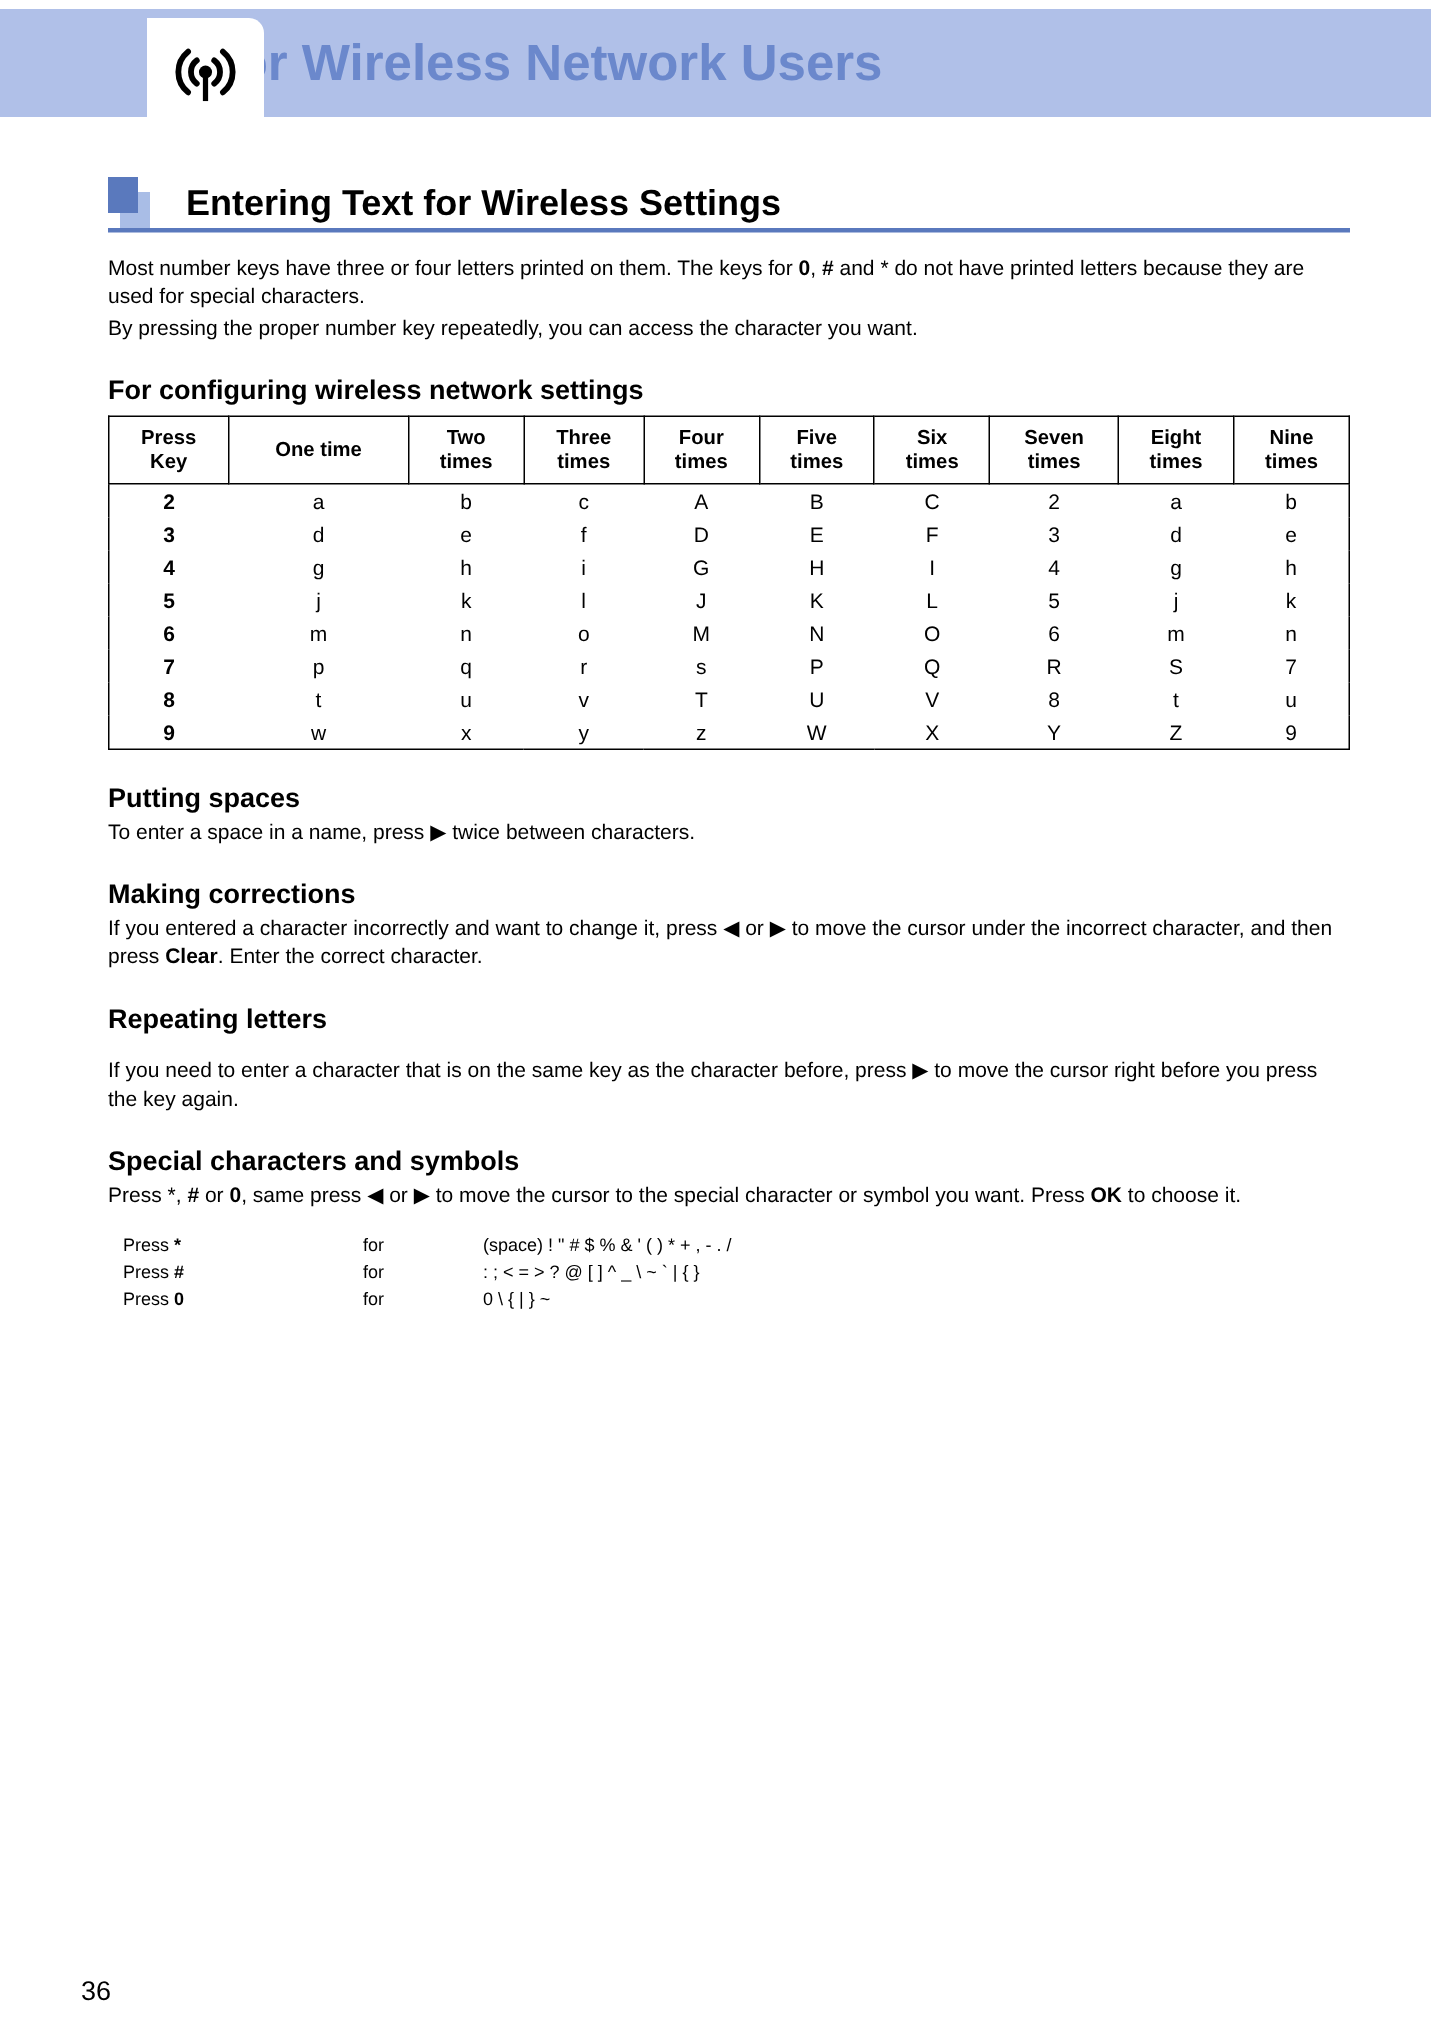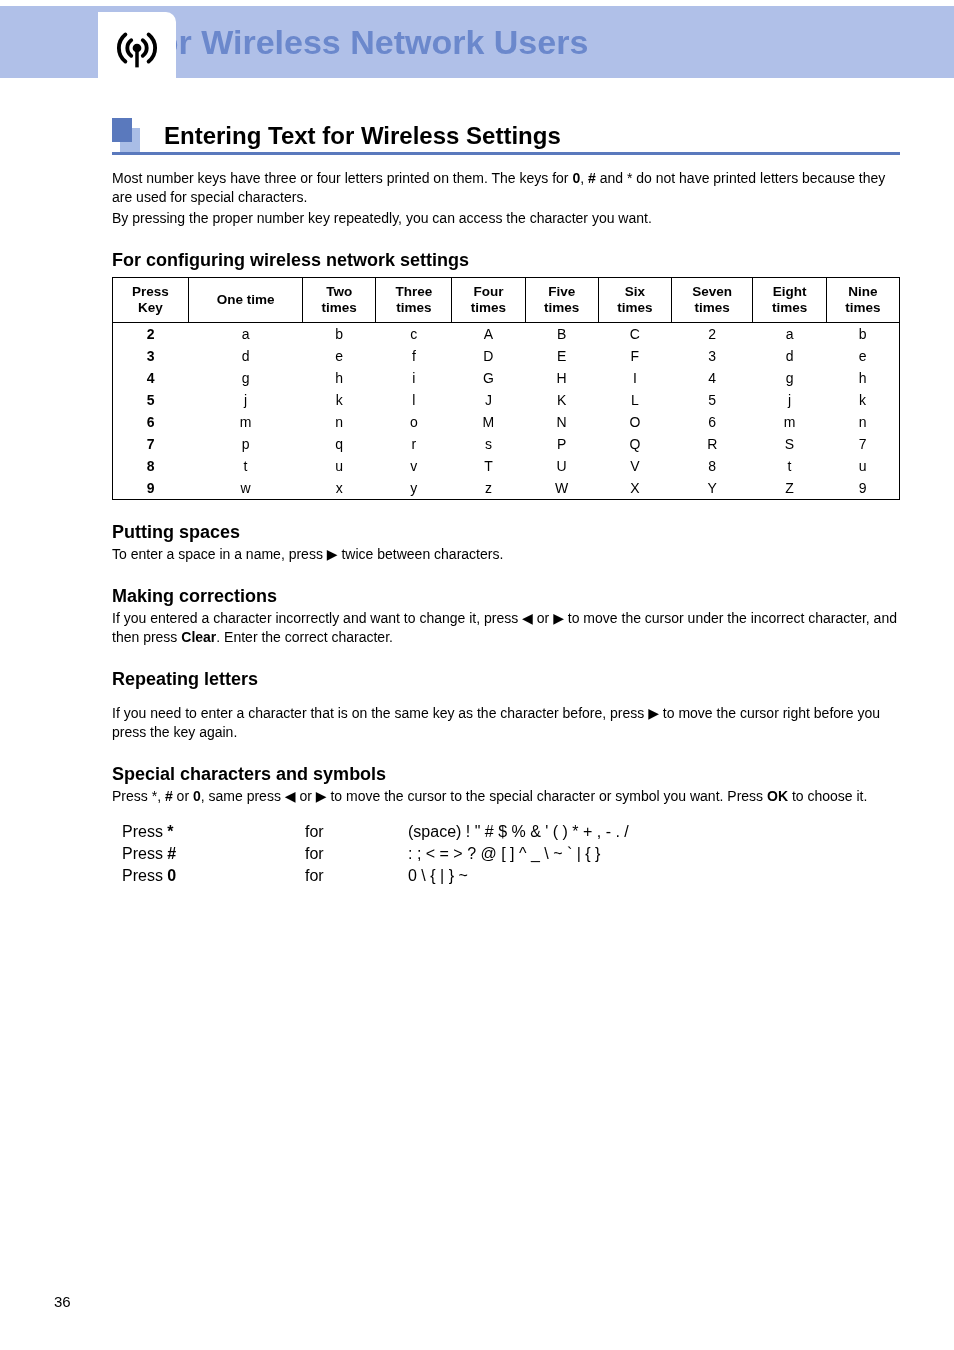--- a/index.html
+++ b/index.html
@@ -33,21 +33,21 @@
     display: flex; align-items: center; justify-content: center;
   }
   .wifi-badge svg { width: 62px; height: 48px; }
   .header-title {
     font-size: 34px;
     font-weight: bold;
     color: #6b88cc;
     margin-left: 92px;
   }
 
-  .content { padding: 20px 54px 0 112px; }
+  .content { padding: 20px 54px 0 72px; }
 
   .section-head {
     display: flex;
     align-items: stretch;
     border-bottom: 3px solid #5a79bd;
     padding-bottom: 2px;
     margin-top: 20px;
   }
   .section-head-box {
     width: 38px;
@@ -95,30 +95,30 @@
     line-height: 1.2;
   }
   table.key tbody tr td { border: none; }
   table.key tbody tr td:first-child { font-weight: bold; }
   table.key { border: 1.5px solid #000; }
   table.key thead th + th { border-left: 1.5px solid #000; }
 
   .arrow { font-family: Arial; }
 
   
-  .spec-row { display: flex; margin-top: 4px; padding-left: 10px; font-size: 16px; gap: 23px; }
+  .spec-row { display: flex; margin-top: 4px; padding-left: 10px; font-size: 12px; }
   .spec-row .c1 { width: 160px; }
   .spec-row .c2 { width: 80px; }
   .spec-row .c3 { flex: 1; }
 
   .pagenum {
     position: absolute;
     left: 54px;
-    bottom: 46px;
-    font-size: 15px;
+    bottom: 18px;
+    font-size: 18px;
     text-align: right;
   }
 </style>
 </head>
 <body>
 
 <div class="page">
 
   <div class="header">
     <div class="wifi-badge">

